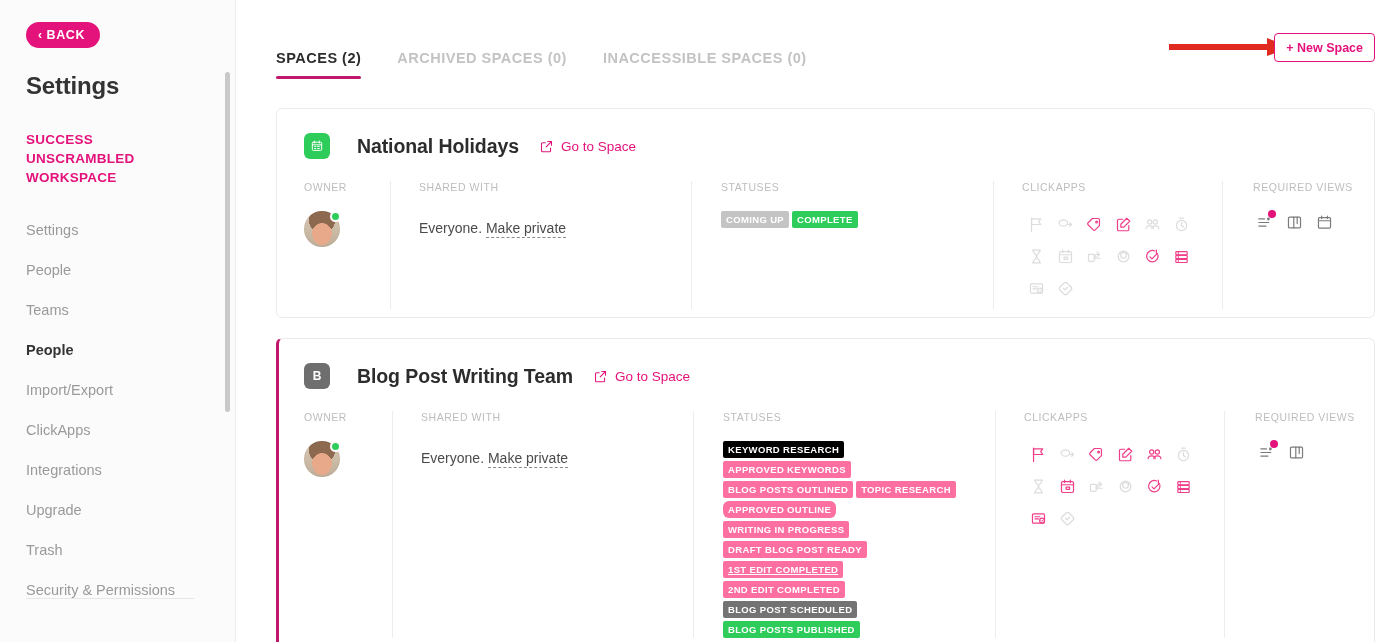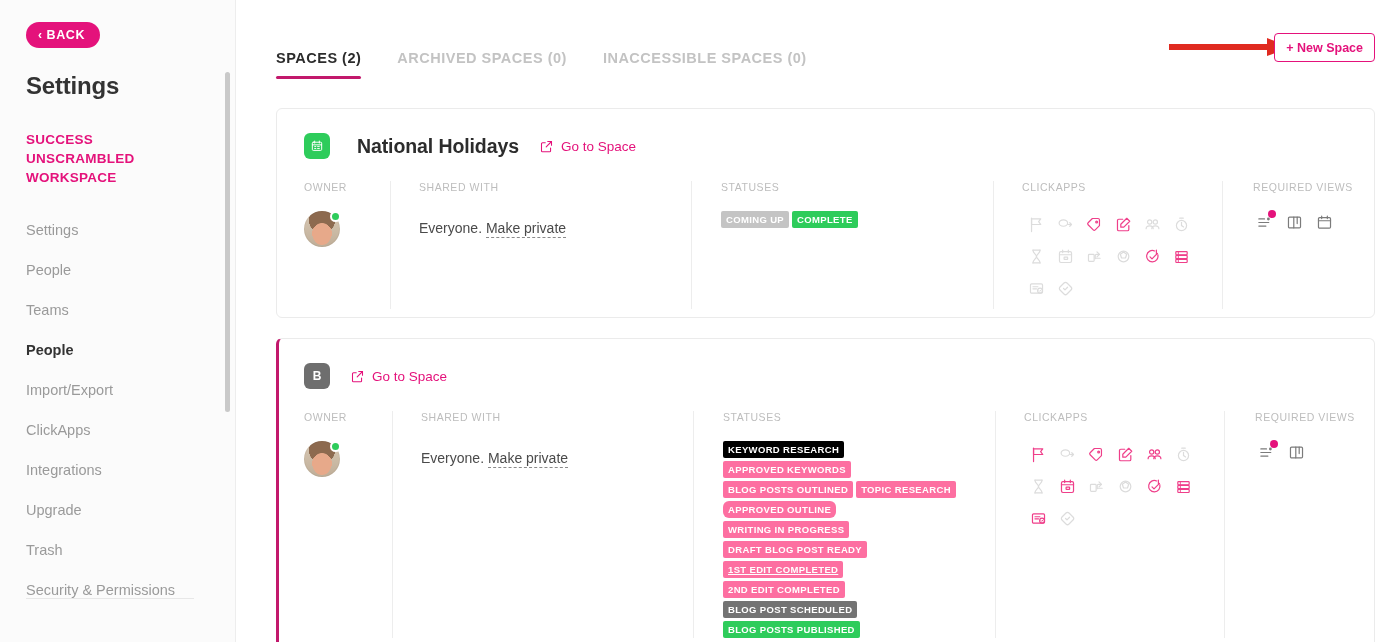--- a/index.html
+++ b/index.html
@@ -416,20 +416,21 @@
                     </svg>
                   </div>
                 </div>
               </div>
             </div>
           </div>
         </div>
         <div class="card accent">
           <div class="card-head">
             <div class="sp-icon" style="background: rgb(110, 110, 110);">B</div>
+            <div class="sp-name">Blog Post Writing Team</div>
             <div class="go-space">
               <span style="display: flex;">
                 <svg width="15" height="15" viewBox="0 0 24 24" fill="none" stroke="currentColor" stroke-width="1.7" stroke-linecap="round" stroke-linejoin="round">
                   <path d="M14 4h6v6"></path>
                   <path d="M20 4l-8.5 8.5"></path>
                   <path d="M18.5 14.5V19a1.5 1.5 0 0 1-1.5 1.5H5.5A1.5 1.5 0 0 1 4 19V7.5A1.5 1.5 0 0 1 5.5 6H10"></path>
                 </svg>
               </span>
               <span>Go to Space</span>
             </div>

